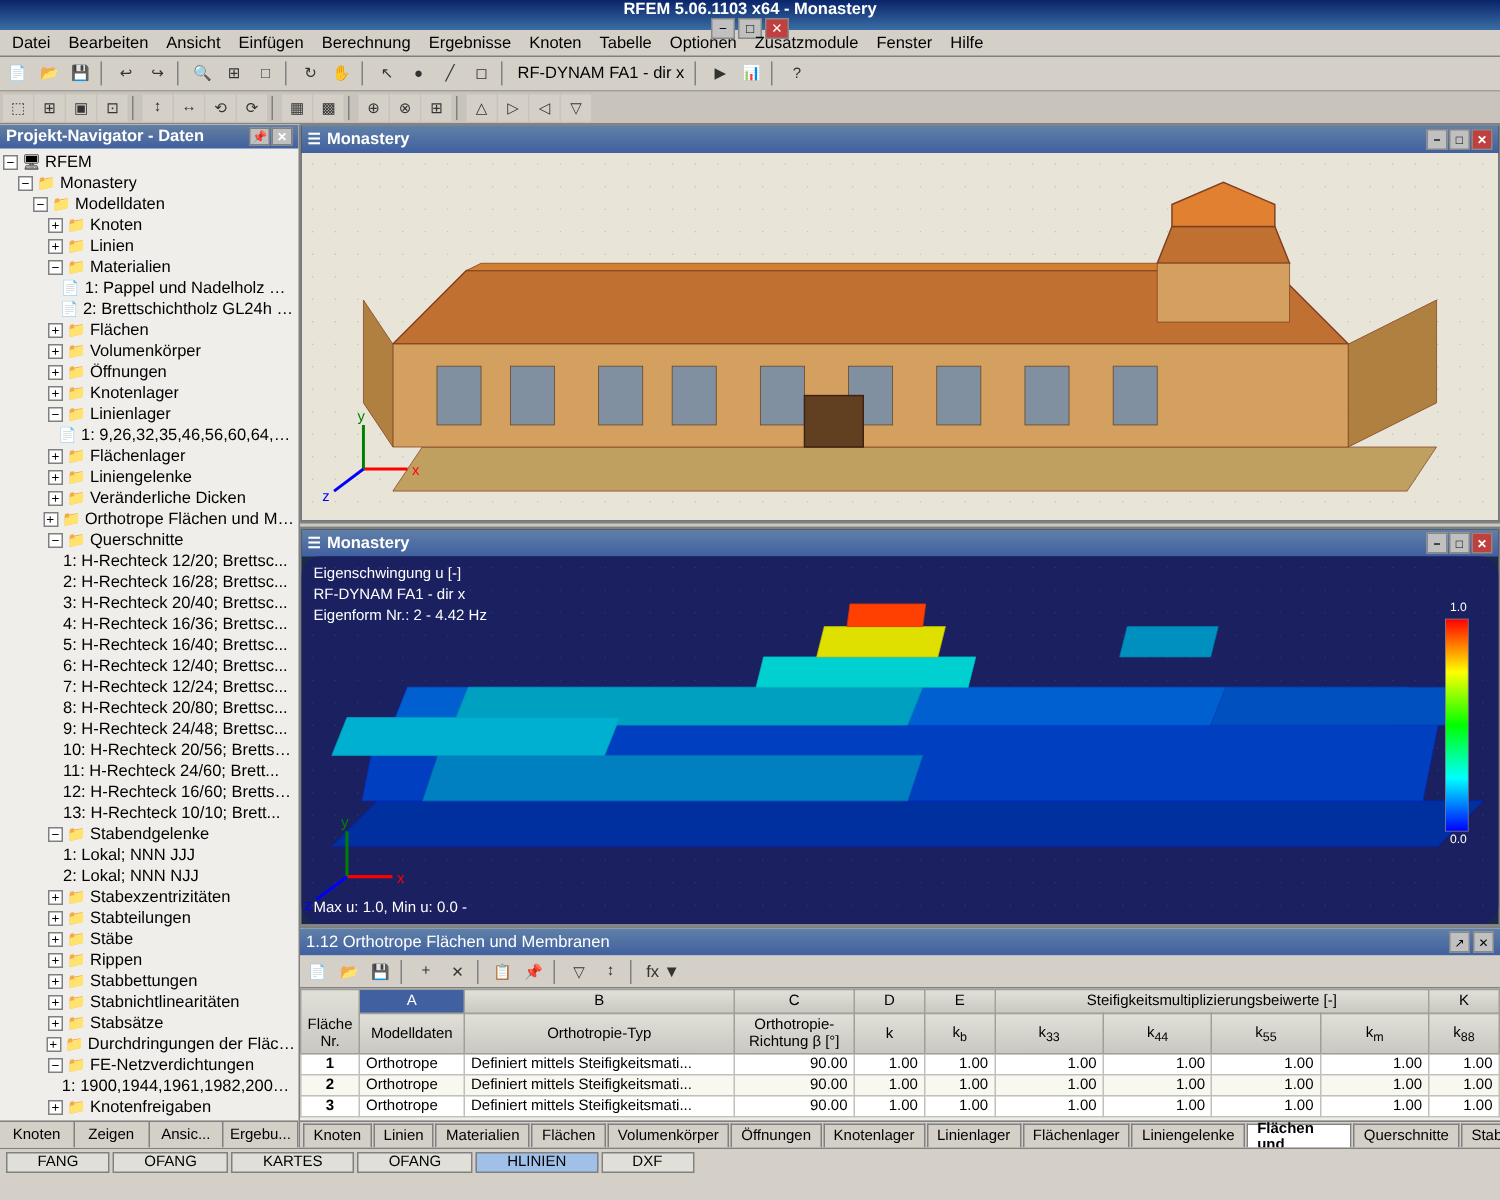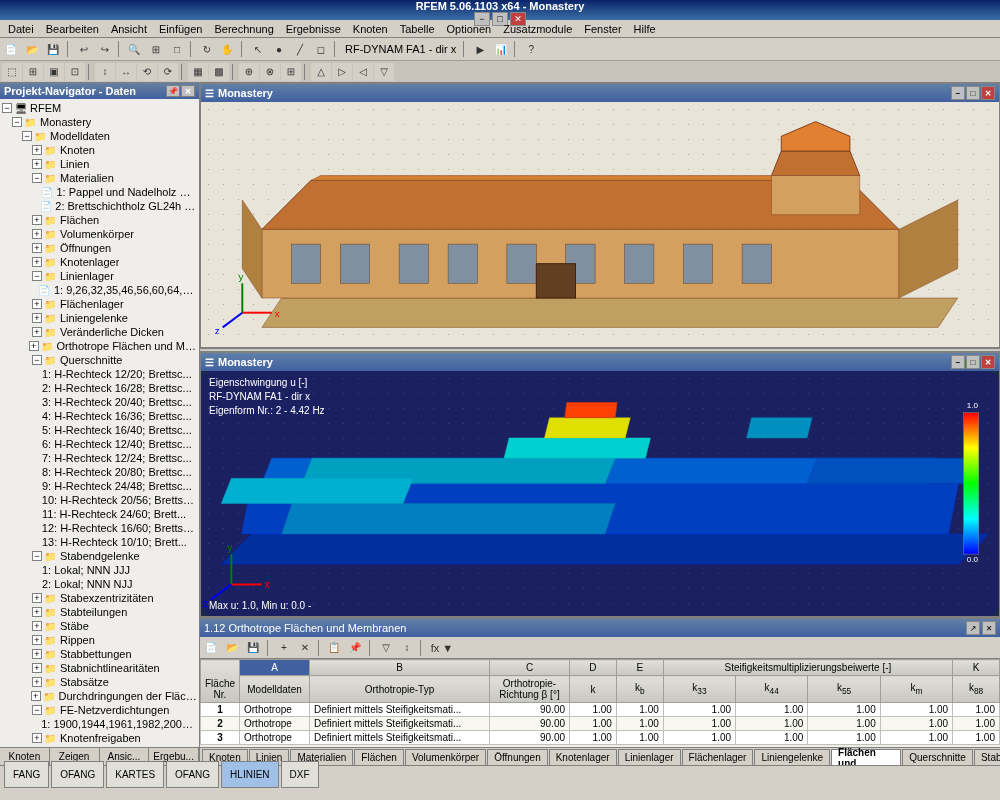--- a/index.html
+++ b/index.html
@@ -257,22 +257,22 @@
       border-top: 1px solid #808080;
       font-size: 10px;
       gap: 8px;
     }
     .status-left { flex: 1; }
     .status-right {
       display: flex;
       gap: 2px;
     }
     .status-tag {
-      padding: 0 8px;
-      height: 27px;
+      padding: 0 20px;
+      height: 14px;
       border: 1px solid #808080;
       background: #e0e0d8;
       font-size: 10px;
       display: flex;
       align-items: center;
     }
     .status-tag.active { background: #a0c0e8; font-weight: normal; }
 
     
     .sidebar-bottom-tabs {

